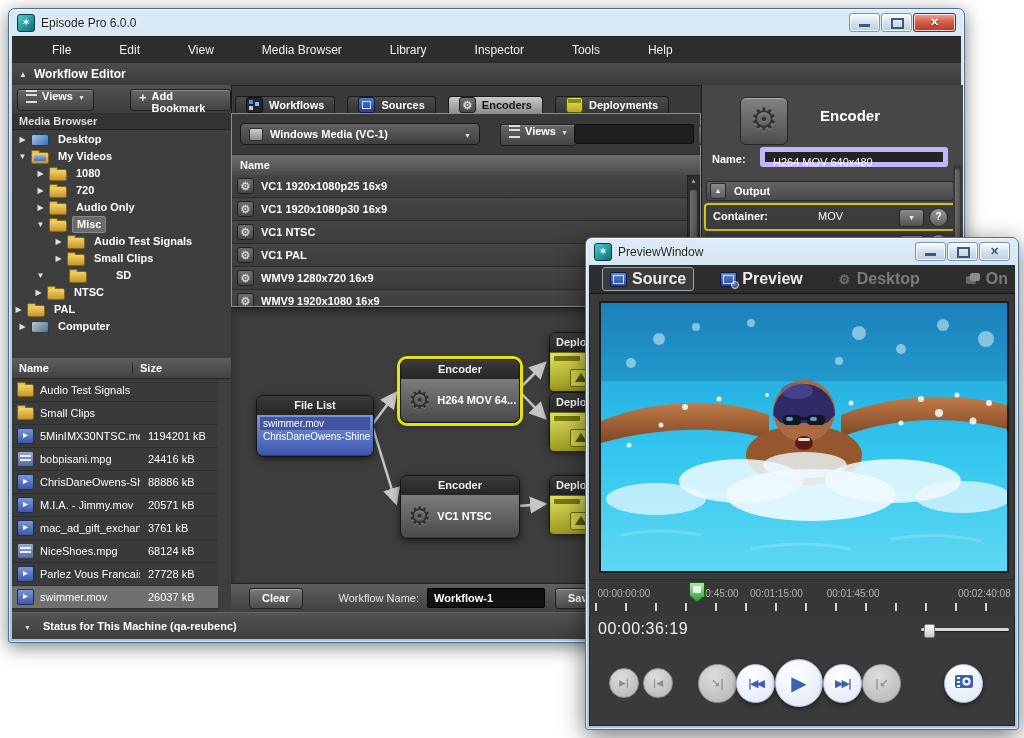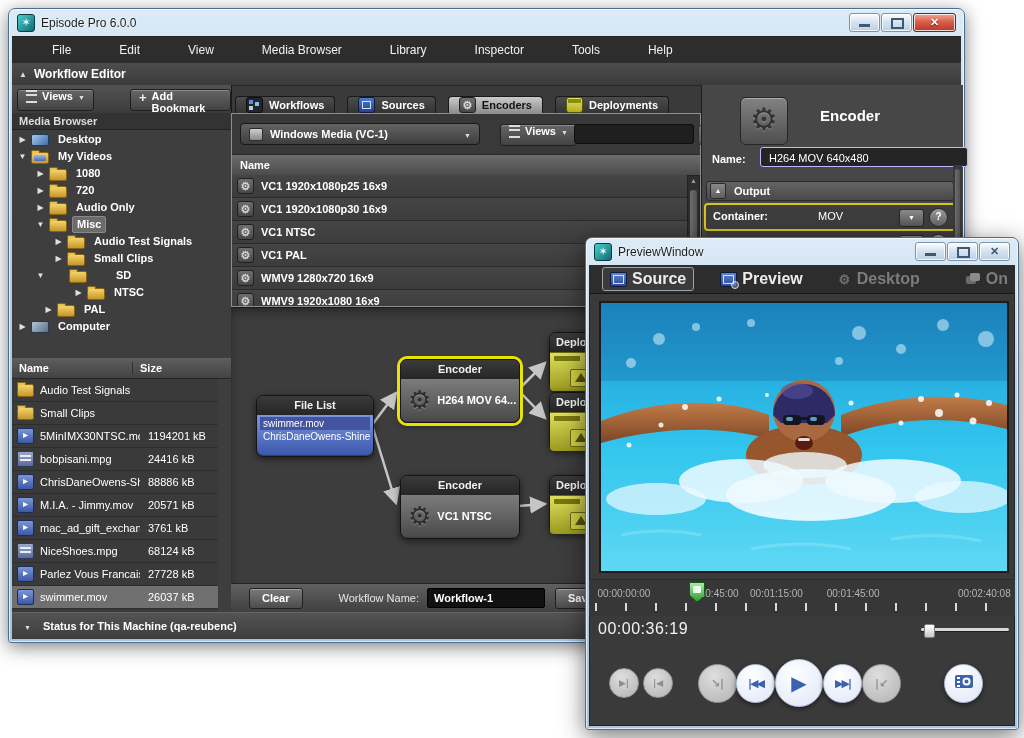--- a/index.html
+++ b/index.html
@@ -158,21 +158,21 @@
     font-weight:bold;font-size:11px;padding:0 6px;outline:none;}
   .btn-save{margin-left:10px;}
   .prio-label{margin-left:28px;color:#e8e8e8;font-size:11px;white-space:nowrap;}
   
   .inspector{position:absolute;left:692px;top:76px;width:262px;height:527px;background:#474747;border-left:1px solid #1d1d1d;box-sizing:border-box;}
   .insp-gear{position:absolute;left:38px;top:12px;width:46px;height:46px;border-radius:6px;border:1px solid #262626;
     background:linear-gradient(#828282,#4e4e4e);box-shadow:inset 0 1px 0 rgba(255,255,255,.35);text-align:center;}
   .insp-gear::before{content:'⚙';font-size:31px;line-height:44px;color:#333;text-shadow:0 1px 1px rgba(255,255,255,.3);}
   .insp-title{position:absolute;left:118px;top:22px;color:#fff;font-weight:bold;font-size:15px;}
   .insp-name-label{position:absolute;left:10px;top:68px;color:#fff;font-weight:bold;font-size:11px;}
-  .insp-name-value{position:absolute;left:58px;top:62px;width:208px;height:20px;background:#242424;border:1px solid #c4b5fd;
+  .insp-name-value{position:absolute;left:58px;top:62px;width:188px;height:20px;background:#242424;border:5px solid #c4b5fd;
     border-radius:3px;color:#fff;font-size:11px;line-height:20px;padding-left:8px;box-sizing:border-box;}
   .insp-output{position:absolute;left:4px;top:96px;width:248px;height:20px;background:linear-gradient(#646464,#494949);
     border:1px solid #2a2a2a;border-radius:3px;display:flex;align-items:center;gap:8px;box-sizing:border-box;}
   .insp-output .obox{width:14px;height:14px;margin-left:3px;border:1px solid #2a2a2a;border-radius:2px;background:linear-gradient(#8a8a8a,#5e5e5e);
     text-align:center;font-size:7px;line-height:13px;color:#fff;}
   .insp-output .obox::before{content:'▲';}
   .insp-output .otext{color:#fff;font-weight:bold;font-size:11px;}
   .insp-fields{position:absolute;left:4px;top:120px;width:248px;}
   .ifield{position:relative;height:24px;margin-bottom:2px;background:#3d3d3d;border-radius:2px;}
   .ifield.sel{box-shadow:0 0 0 2px #d8c418;}
@@ -329,26 +329,26 @@
         <div class="titem" style="padding-left: 40px;">
     <span class="tarrow m-collapsed"></span>
     <span class="ticon m-folder"></span>
     <span class="tlabel">Small Clips</span>
   </div>
         <div class="titem" style="padding-left: 22px; gap: 20px;">
     <span class="tarrow m-expanded"></span>
     <span class="ticon m-folder"></span>
     <span class="tlabel">SD</span>
   </div>
-        <div class="titem" style="padding-left: 60px;">
+        <div class="titem" style="padding-left: 20px;">
     <span class="tarrow m-collapsed"></span>
     <span class="ticon m-folder"></span>
     <span class="tlabel">NTSC</span>
   </div>
-        <div class="titem" style=" margin-left: 30px;">
+        <div class="titem" style="">
     <span class="tarrow m-collapsed"></span>
     <span class="ticon m-folder"></span>
     <span class="tlabel">PAL</span>
   </div>
         <div class="titem" style="padding-left: 4px;">
     <span class="tarrow m-collapsed"></span>
     <span class="ticon m-computer"></span>
     <span class="tlabel">Computer</span>
   </div>
       </div>

